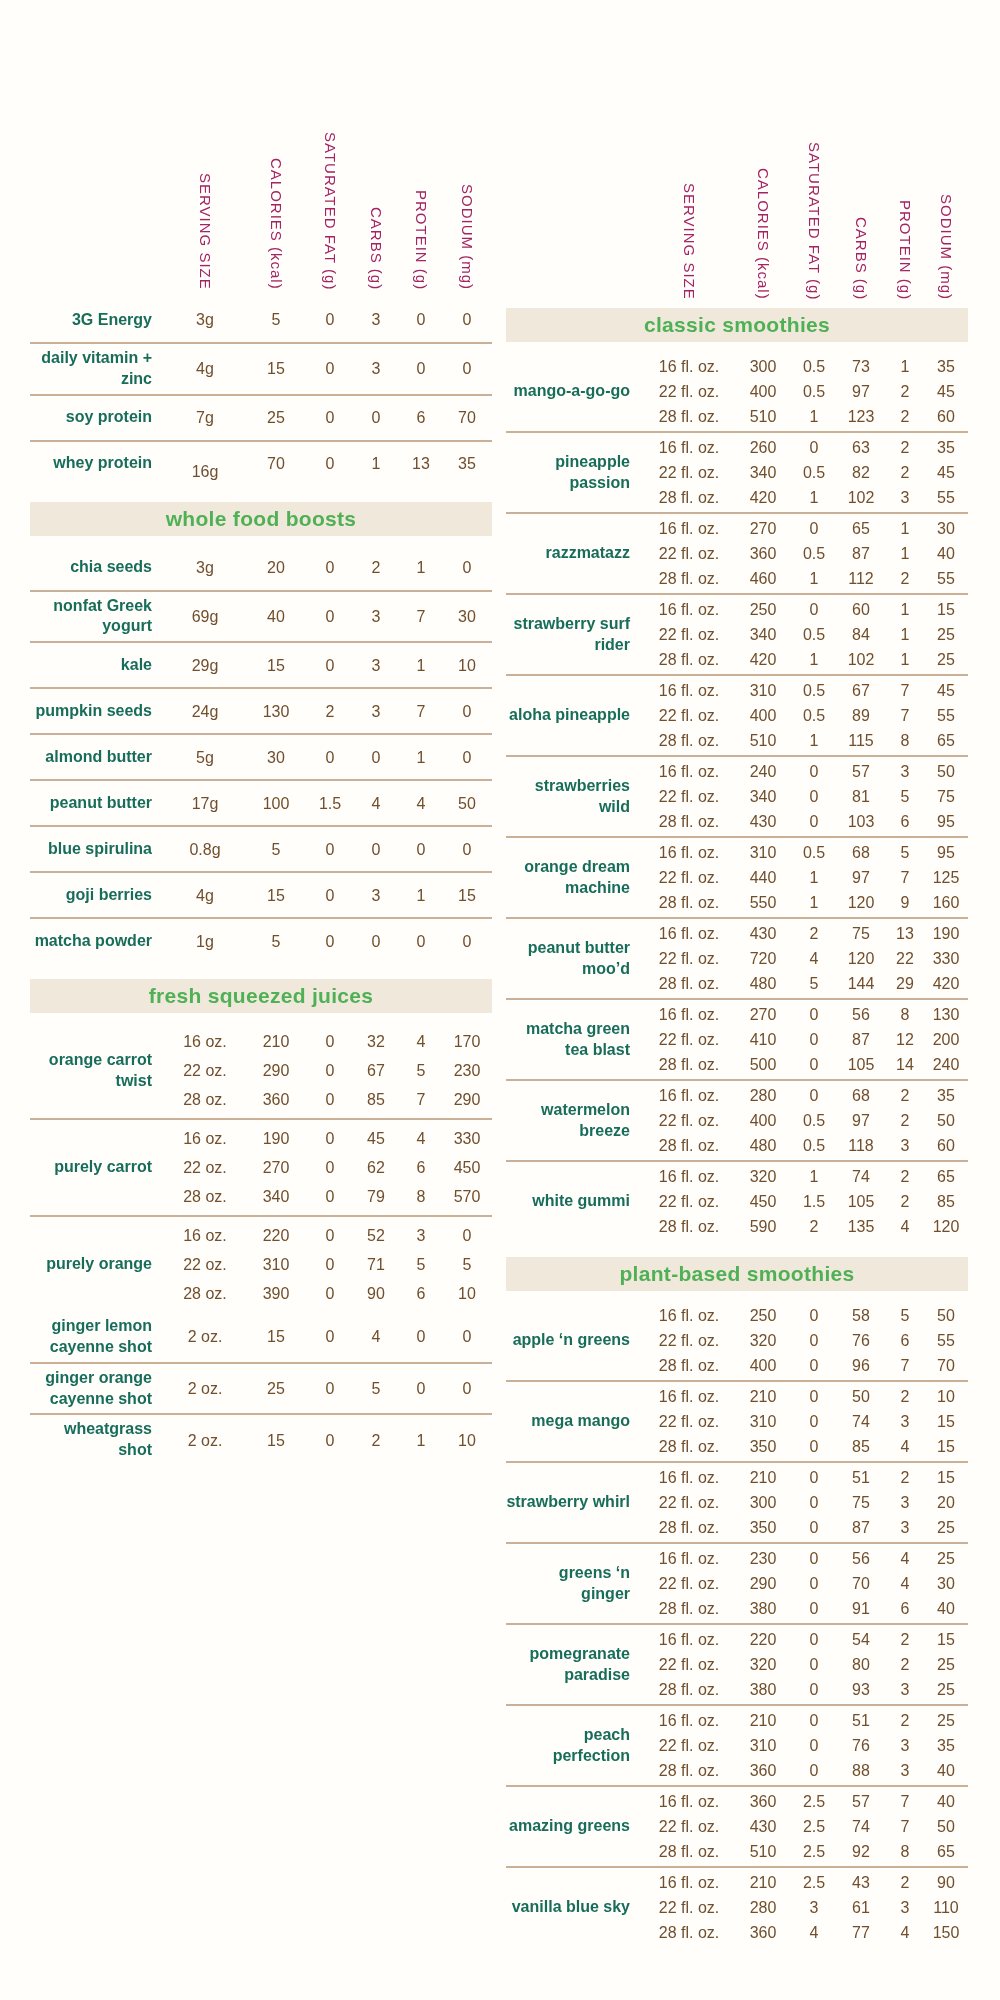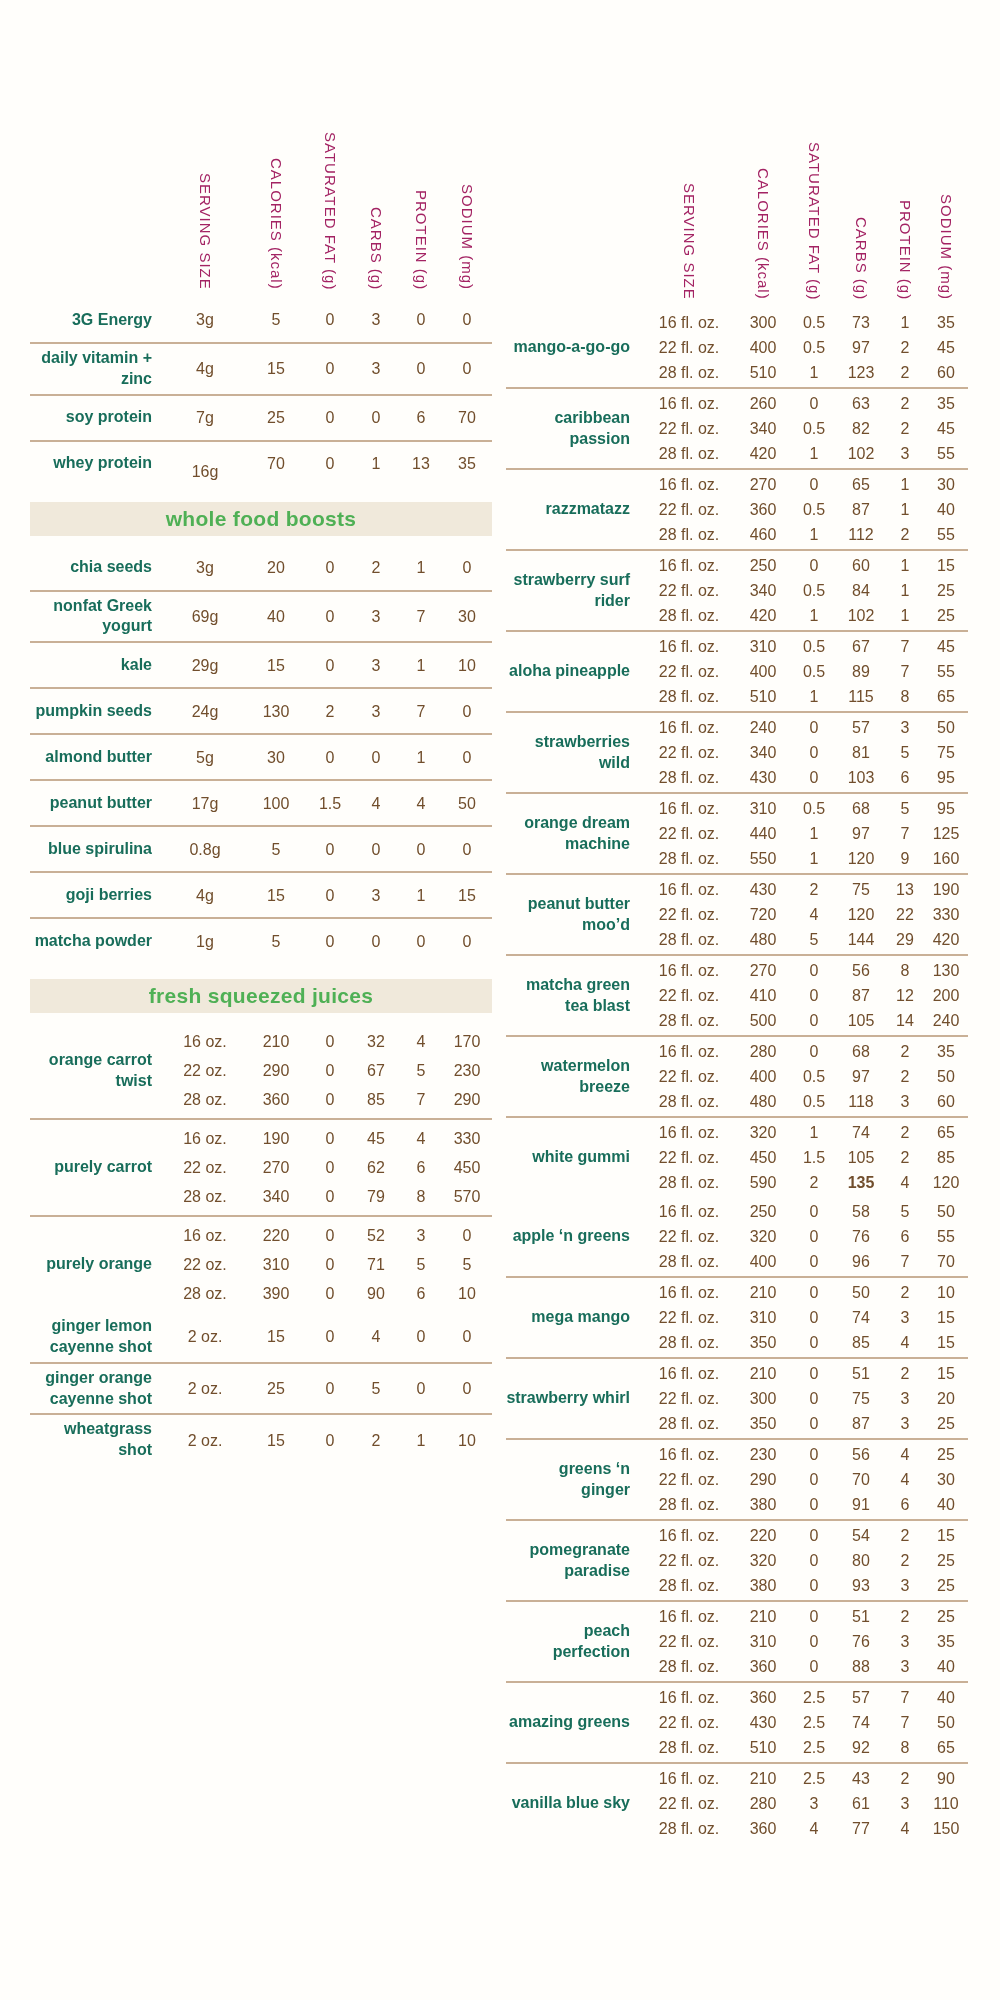--- a/index.html
+++ b/index.html
@@ -308,20 +308,23 @@
         <div class="vhead-cell">
           <span class="vhead">CARBS (g)</span>
         </div>
         <div class="vhead-cell">
           <span class="vhead">PROTEIN (g)</span>
         </div>
         <div class="vhead-cell">
           <span class="vhead">SODIUM (mg)</span>
         </div>
       </div>
+      <div class="band first">
+        <span class="title">classic smoothies</span>
+      </div>
       <div class="items">
         <div class="item grid multi">
           <div class="name-cell" style="grid-row: 1 / span 3;">mango-a-go-go</div>
           <div class="cellv" style="grid-area: 1 / 2;">16 fl. oz.</div>
           <div class="cellv" style="grid-area: 1 / 3;">300</div>
           <div class="cellv" style="grid-area: 1 / 4;">0.5</div>
           <div class="cellv" style="grid-area: 1 / 5;">73</div>
           <div class="cellv" style="grid-area: 1 / 6;">1</div>
           <div class="cellv" style="grid-area: 1 / 7;">35</div>
           <div class="cellv" style="grid-area: 2 / 2;">22 fl. oz.</div>
@@ -331,21 +334,21 @@
           <div class="cellv" style="grid-area: 2 / 6;">2</div>
           <div class="cellv" style="grid-area: 2 / 7;">45</div>
           <div class="cellv" style="grid-area: 3 / 2;">28 fl. oz.</div>
           <div class="cellv" style="grid-area: 3 / 3;">510</div>
           <div class="cellv" style="grid-area: 3 / 4;">1</div>
           <div class="cellv" style="grid-area: 3 / 5;">123</div>
           <div class="cellv" style="grid-area: 3 / 6;">2</div>
           <div class="cellv" style="grid-area: 3 / 7;">60</div>
         </div>
         <div class="item grid multi">
-          <div class="name-cell" style="grid-row: 1 / span 3;">caribbean passion</div>
+          <div class="name-cell" style="grid-row: 1 / span 3;">pineapple passion</div>
           <div class="cellv" style="grid-area: 1 / 2;">16 fl. oz.</div>
           <div class="cellv" style="grid-area: 1 / 3;">260</div>
           <div class="cellv" style="grid-area: 1 / 4;">0</div>
           <div class="cellv" style="grid-area: 1 / 5;">63</div>
           <div class="cellv" style="grid-area: 1 / 6;">2</div>
           <div class="cellv" style="grid-area: 1 / 7;">35</div>
           <div class="cellv" style="grid-area: 2 / 2;">22 fl. oz.</div>
           <div class="cellv" style="grid-area: 2 / 3;">340</div>
           <div class="cellv" style="grid-area: 2 / 4;">0.5</div>
           <div class="cellv" style="grid-area: 2 / 5;">82</div>
@@ -536,24 +539,27 @@
           <div class="cellv" style="grid-area: 1 / 7;">65</div>
           <div class="cellv" style="grid-area: 2 / 2;">22 fl. oz.</div>
           <div class="cellv" style="grid-area: 2 / 3;">450</div>
           <div class="cellv" style="grid-area: 2 / 4;">1.5</div>
           <div class="cellv" style="grid-area: 2 / 5;">105</div>
           <div class="cellv" style="grid-area: 2 / 6;">2</div>
           <div class="cellv" style="grid-area: 2 / 7;">85</div>
           <div class="cellv" style="grid-area: 3 / 2;">28 fl. oz.</div>
           <div class="cellv" style="grid-area: 3 / 3;">590</div>
           <div class="cellv" style="grid-area: 3 / 4;">2</div>
-          <div class="cellv" style="grid-area: 3 / 5; font-weight: bold;">135</div>
+          <div class="cellv" style="grid-area: 3 / 5;">135</div>
           <div class="cellv" style="grid-area: 3 / 6;">4</div>
           <div class="cellv" style="grid-area: 3 / 7;">120</div>
         </div>
+      </div>
+      <div class="band">
+        <span class="title">plant-based smoothies</span>
       </div>
       <div class="items">
         <div class="item grid multi">
           <div class="name-cell" style="grid-row: 1 / span 3;">apple ‘n greens</div>
           <div class="cellv" style="grid-area: 1 / 2;">16 fl. oz.</div>
           <div class="cellv" style="grid-area: 1 / 3;">250</div>
           <div class="cellv" style="grid-area: 1 / 4;">0</div>
           <div class="cellv" style="grid-area: 1 / 5;">58</div>
           <div class="cellv" style="grid-area: 1 / 6;">5</div>
           <div class="cellv" style="grid-area: 1 / 7;">50</div>

